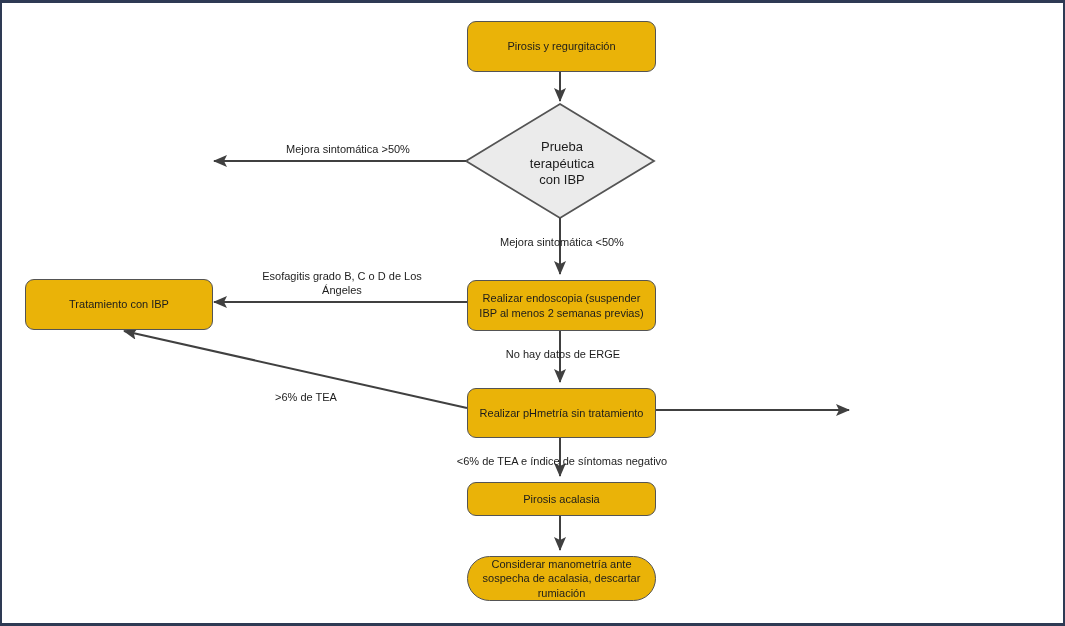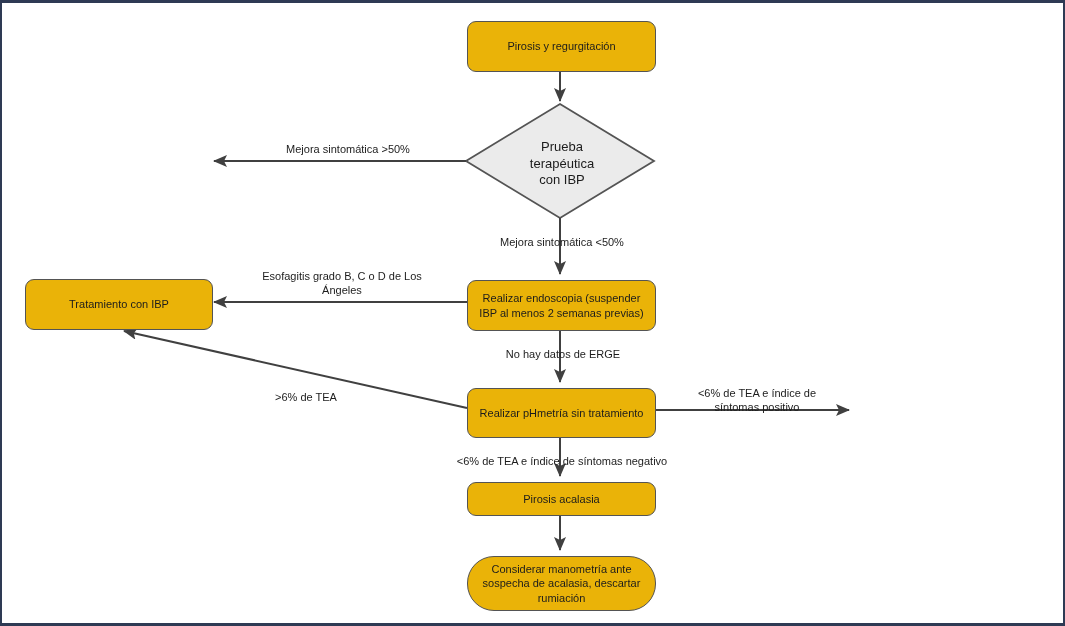--- a/index.html
+++ b/index.html
@@ -92,29 +92,28 @@
 
   <div class="node" style="left:465px; top:277px; width:189px; height:51px;">Realizar endoscopia (suspender IBP al menos 2 semanas previas)</div>
 
   <div class="node" style="left:465px; top:385px; width:189px; height:50px;">Realizar pHmetría sin tratamiento</div>
 
   <div class="node" style="left:23px;  top:276px; width:188px; height:51px;">Tratamiento con IBP</div>
 
 
   <div class="node" style="left:465px; top:479px; width:189px; height:34px;">Pirosis acalasia</div>
 
-  <div class="node" style="left:465px; top:553px; width:189px; height:55px;border-radius:27px;">Considerar manometría ante sospecha de acalasia, descartar rumiación</div>
+  <div class="node" style="left:465px; top:553px; width:189px; height:45px;border-radius:27px;">Considerar manometría ante sospecha de acalasia, descartar rumiación</div>
 
   <div class="edge-label" style="left:346px; top:146px;">Mejora sintomática &gt;50%</div>
 
   <div class="edge-label" style="left:560px; top:239px;">Mejora sintomática &lt;50%</div>
 
   <div class="edge-label wrap" style="left:340px; top:280px; width:180px;">Esofagitis grado B, C o D de Los Ángeles</div>
 
   <div class="edge-label" style="left:561px; top:351px;">No hay datos de ERGE</div>
 
-  <div class="edge-label wrap" style="left:755px; top:397px; width:135px;">&lt;6% de TEA e índice de síntomas positivo</div>
 
   <div class="edge-label" style="left:304px; top:394px;">&gt;6% de TEA</div>
 
   <div class="edge-label" style="left:560px; top:458px;">&lt;6% de TEA e índice de síntomas negativo</div>
 
 </div>
 
 </body></html>

